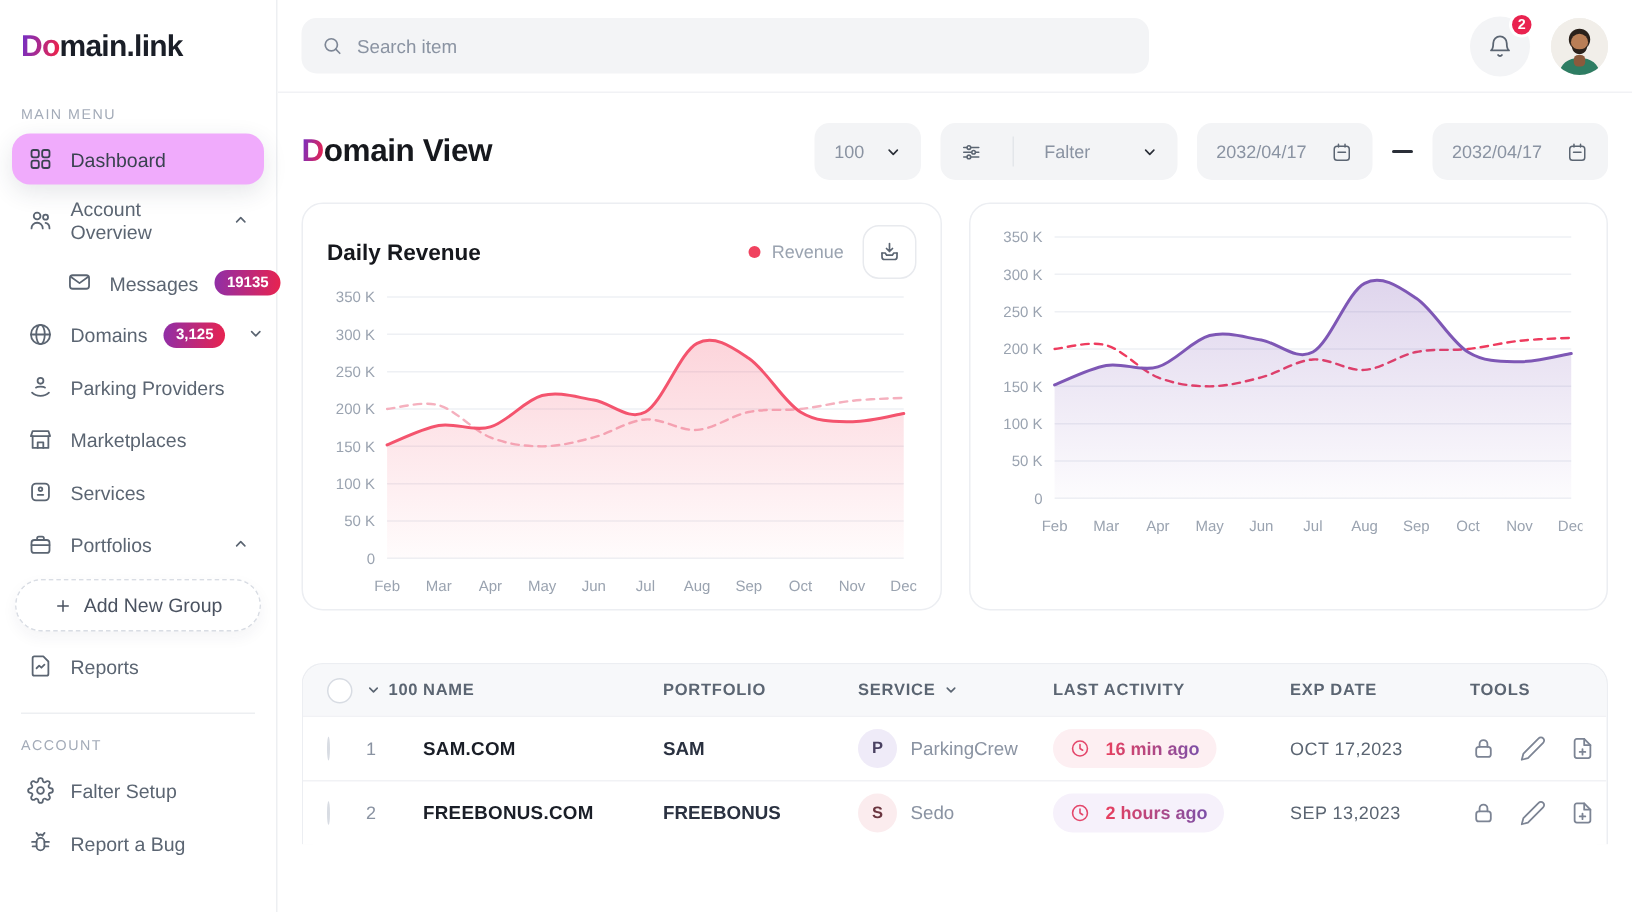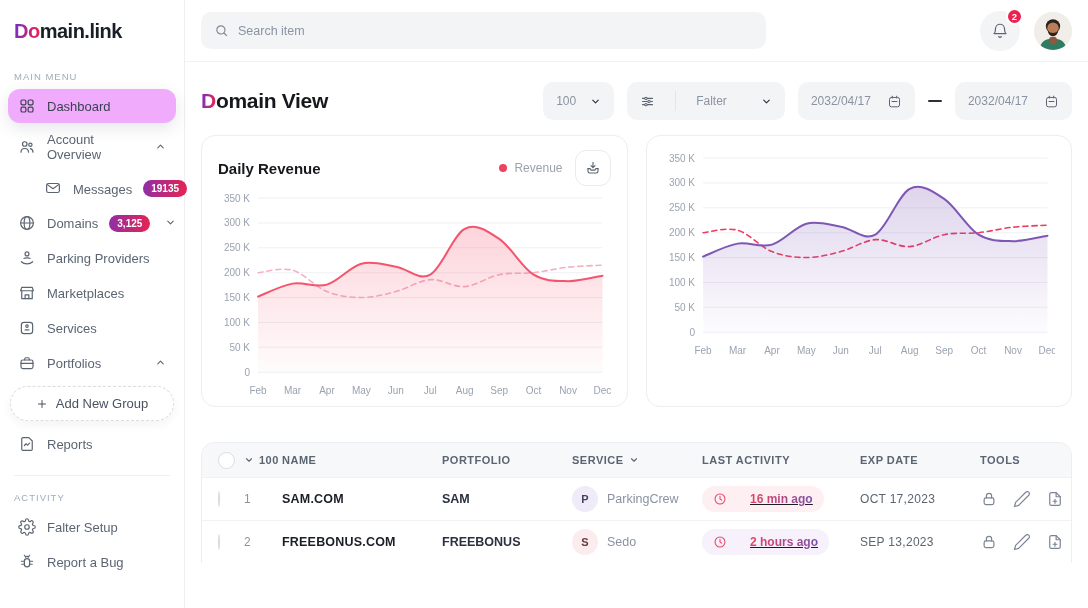--- a/index.html
+++ b/index.html
@@ -97,21 +97,21 @@
   .checkbox { width:17px; height:17px; border:1.5px solid #D8DCE3; border-radius:50%;
     background:#fff; cursor:pointer; }
   .rownum { color:#8A93A2; font-size:12px; }
   .cell-name { font-weight:700; color:#1A1E27; letter-spacing:.2px; }
   .cell-portfolio { font-weight:600; color:#2A3140; }
   .cell-service { display:flex; align-items:center; gap:9px; color:#8A93A2; }
   .svc-avatar { width:26px; height:26px; border-radius:50%; display:flex; align-items:center;
     justify-content:center; font-size:11px; font-weight:700; }
   .svc-p { background:#EFEBF8; color:#4A4161; }
   .svc-s { background:#FBECEE; color:#6B3640; }
-  .pill { display:inline-flex; align-items:center; gap:23px; padding:6px 11px; border-radius:15px;text-decoration:underline; }
+  .pill { display:inline-flex; align-items:center; gap:10px; padding:6px 11px; border-radius:15px; }
   .pill svg { width:14px; height:14px; color:#E4476B; flex:none; }
   .pill span { font-size:12px; font-weight:600;
     background:linear-gradient(90deg,#E8405F,#7B4FA8); -webkit-background-clip:text;
     background-clip:text; color:transparent; }
   .pill--rose { background:#FDEFF2; }
   .pill--violet { background:#F6F1FB; }
   .cell-exp { color:#5B6572; font-size:12px; letter-spacing:.3px; }
   .cell-tools { display:flex; align-items:center; gap:15px; color:#7C8494; }
   .tool { width:18px; height:18px; cursor:pointer; }
   .tool svg { width:18px; height:18px; }
@@ -238,21 +238,21 @@
         <svg viewBox="0 0 24 24" fill="none" stroke="currentColor" stroke-width="1.6" stroke-linecap="round" stroke-linejoin="round">
           <path d="M6.5 3.5h8L19 8v11a1.5 1.5 0 0 1-1.5 1.5h-11A1.5 1.5 0 0 1 5 19V5a1.5 1.5 0 0 1 1.5-1.5z"></path>
           <path d="M8.5 14l2.3-2.3 2 1.8 2.7-2.7"></path>
         </svg>
       </span>
     <span>Reports</span>
   </div>
 
   <div class="side-divider"></div>
 
-  <div class="side-section">ACTIVITY</div>
+  <div class="side-section">ACCOUNT</div>
 
   <div class="side-item">
     <span class="sicon">
         <svg viewBox="0 0 24 24" fill="none" stroke="currentColor" stroke-width="1.6" stroke-linecap="round" stroke-linejoin="round">
           <circle cx="12" cy="12" r="3"></circle>
           <path d="M19.4 15a1.65 1.65 0 0 0 .33 1.82l.06.06a2 2 0 0 1 0 2.83 2 2 0 0 1-2.83 0l-.06-.06a1.65 1.65 0 0 0-1.82-.33 1.65 1.65 0 0 0-1 1.51V21a2 2 0 0 1-2 2 2 2 0 0 1-2-2v-.09A1.65 1.65 0 0 0 9 19.4a1.65 1.65 0 0 0-1.82.33l-.06.06a2 2 0 0 1-2.83 0 2 2 0 0 1 0-2.83l.06-.06a1.65 1.65 0 0 0 .33-1.82 1.65 1.65 0 0 0-1.51-1H3a2 2 0 0 1-2-2 2 2 0 0 1 2-2h.09A1.65 1.65 0 0 0 4.6 9a1.65 1.65 0 0 0-.33-1.82l-.06-.06a2 2 0 0 1 0-2.83 2 2 0 0 1 2.83 0l.06.06a1.65 1.65 0 0 0 1.82.33H9a1.65 1.65 0 0 0 1-1.51V3a2 2 0 0 1 2-2 2 2 0 0 1 2 2v.09a1.65 1.65 0 0 0 1 1.51 1.65 1.65 0 0 0 1.82-.33l.06-.06a2 2 0 0 1 2.83 0 2 2 0 0 1 0 2.83l-.06.06a1.65 1.65 0 0 0-.33 1.82V9a1.65 1.65 0 0 0 1.51 1H21a2 2 0 0 1 2 2 2 2 0 0 1-2 2h-.09a1.65 1.65 0 0 0-1.51 1z"></path>
         </svg>
       </span>
     <span>Falter Setup</span>
   </div>

